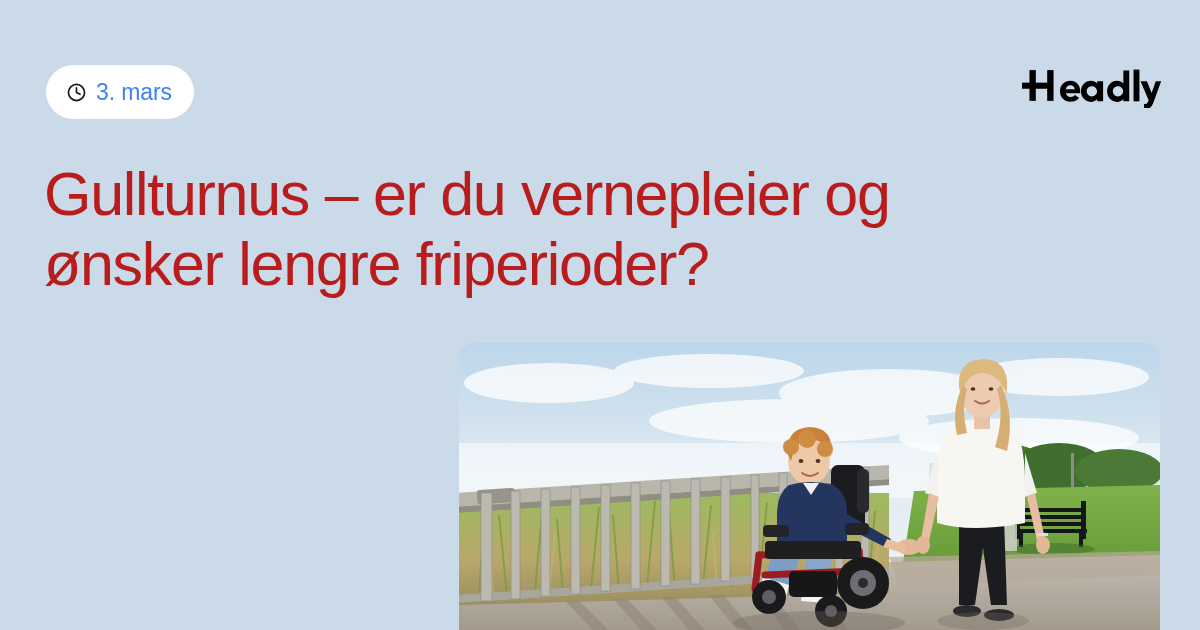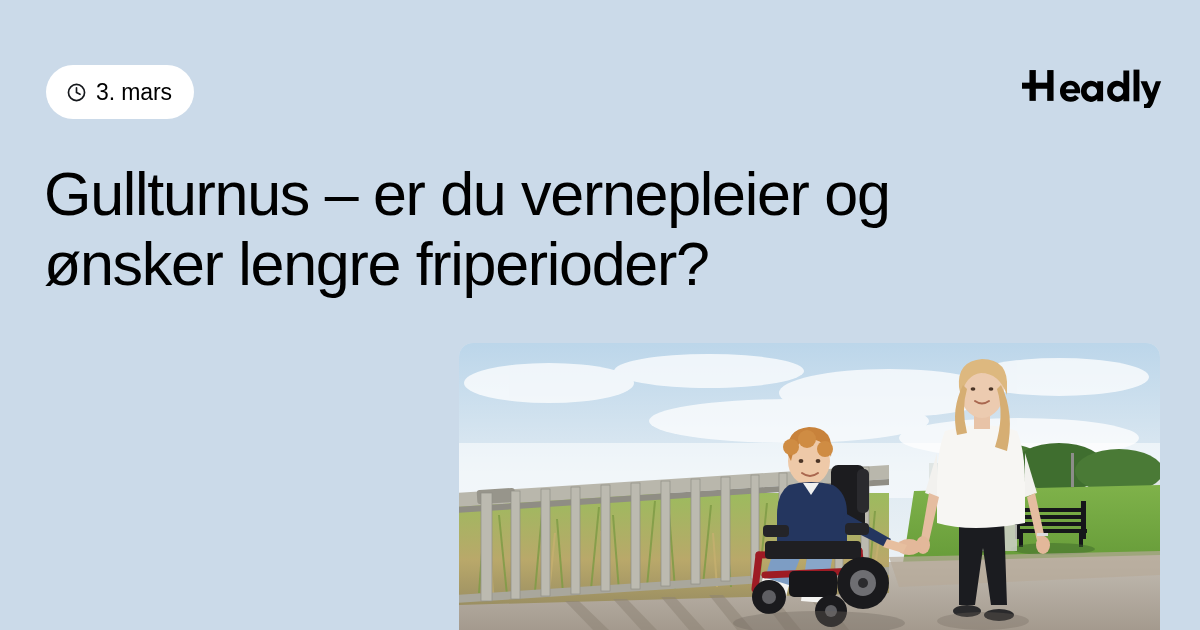--- a/index.html
+++ b/index.html
@@ -37,21 +37,21 @@
   }
   .clock-icon {
     width: 21px;
     height: 21px;
     flex: 0 0 auto;
     display: block;
   }
   .date-text {
     font-size: 23px;
     line-height: 1;
-    color: #000000;
+    color: #3b82f6;
     letter-spacing: -0.1px;
     white-space: nowrap;
   }
 
   
   .logo {
     position: absolute;
     right: 38px;
     top: 62px;
     width: 140px;
@@ -61,21 +61,21 @@
 
   
   .headline {
     position: absolute;
     left: 44px;
     top: 160px;
     width: 1030px;
     font-size: 61px;
     line-height: 1.14;
     font-weight: 400;
-    color: #000000;
+    color: #b91c1c;
     letter-spacing: -1.3px;
     margin: 0;
   }
 
   
   .photo {
     position: absolute;
     left: 459px;
     top: 343px;
     width: 701px;

